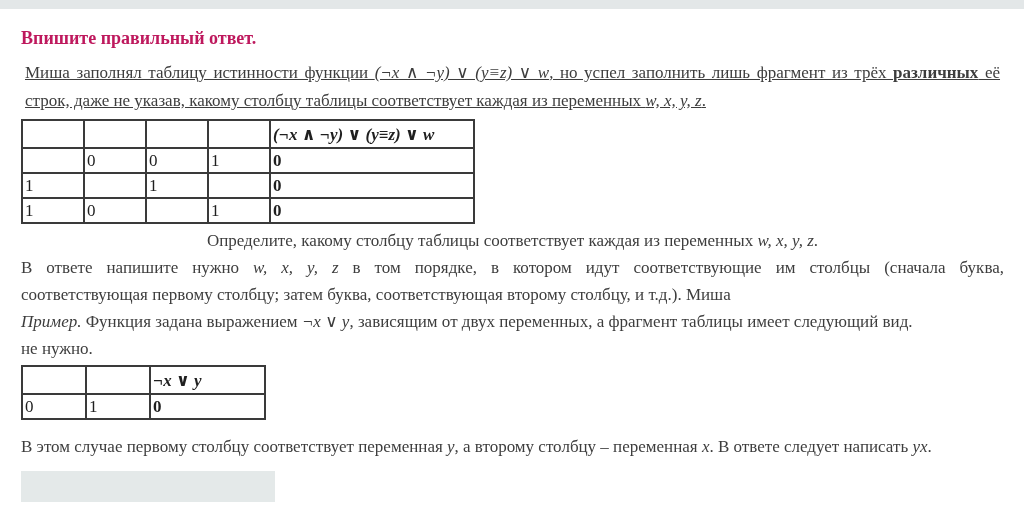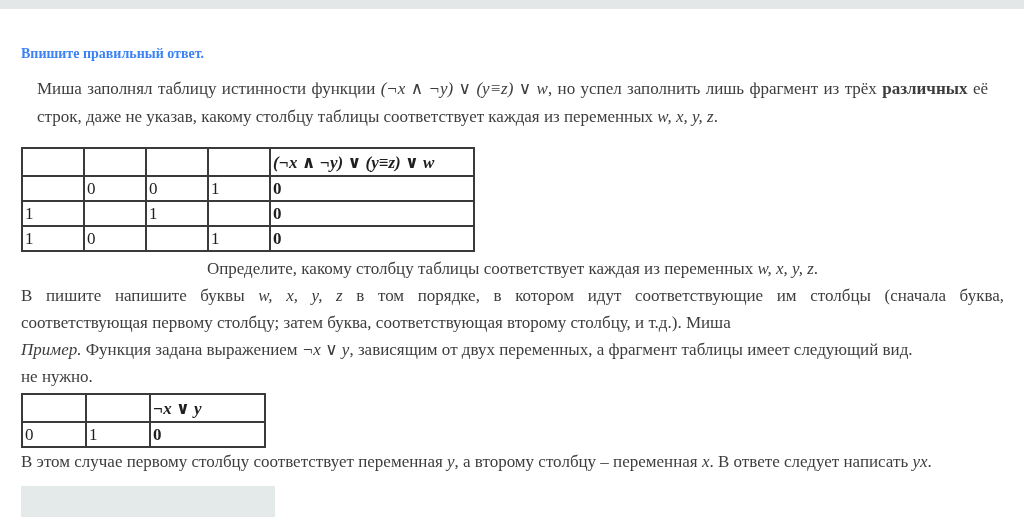--- a/index.html
+++ b/index.html
@@ -7,25 +7,25 @@
   body {
     width: 1024px; height: 530px; overflow: hidden;
     background: #ffffff;
     font-family: "Liberation Serif", "DejaVu Serif", serif;
     color: #3d3d3d;
   }
   .top-bar { width: 100%; height: 9px; background: #e3e7e8; }
   .content { padding: 0 20px 0 21px; font-size: 17px; }
 
   .q-title {
-    margin-top: 33px; font-weight: 700; color: #3b82f6;
-    font-size: 14px; line-height: 24px;
+    margin-top: 17px; font-weight: 700; color: #be185d;
+    font-size: 18px; line-height: 24px;
   }
 
-  .para { margin: 16px; }
+  .para { margin: 4px; text-decoration: underline; }
   .p1 { margin-top: 9px; line-height: 28px; text-align: justify; }
   .m  { font-style: italic; }
   .bold { font-weight: 700; }
 
   table { border-collapse: collapse; table-layout: fixed; }
   .tt td {
     border: 2px solid #3a3a3a;
     padding: 0 2px;
     font-size: 17px; color: #1f1f1f;
     height: 25px; vertical-align: middle;
@@ -35,21 +35,21 @@
   .truth-table { margin-top: 4px; }
   .example-table { margin-top: 3px; }
   .fcell { font-weight: 700; font-style: italic; }
   .vcell { font-weight: 700; }
   .w60 { width: 62px; } .w202 { width: 204px; }
   .w62 { width: 64px; } .w113 { width: 115px; }
 
   .line { line-height: 27px; }
   .mt3 { margin-top: 3px; text-align: center; }
   .jboth { text-align: justify; text-align-last: justify; }
-  .concl { margin-top: 0; line-height: 27px; }
+  .concl { margin-top: 13px; line-height: 27px; }
 
   .answer-input {
     display: block; margin-top: 11px;
     width: 254px; height: 31px;
     border: 0; outline: none;
     background: #e4e9e9;
     font-family: "Liberation Serif", "DejaVu Serif", serif;
     font-size: 17px; color: #3d3d3d;
     padding: 0 6px;
   }
@@ -93,21 +93,21 @@
       <td>0</td>
       <td></td>
       <td>1</td>
       <td class="vcell">0</td>
     </tr>
   </tbody>
     </table>
 
   <div class="line mt3"><span>Определите, какому столбцу таблицы соответствует каждая из переменных </span><span class="m">w, x, y, z</span><span>.</span></div>
 
-  <div class="line jboth"><span>В пишите напишите буквы </span><span class="m">w, x, y, z</span><span> в том порядке, в котором идут соответствующие им столбцы (сначала буква,</span></div>
+  <div class="line jboth"><span>В ответе напишите нужно </span><span class="m">w, x, y, z</span><span> в том порядке, в котором идут соответствующие им столбцы (сначала буква,</span></div>
   <div class="line">соответствующая первому столбцу; затем буква, соответствующая второму столбцу, и т.д.). Миша</div>
   <div class="line"><span class="m">Пример.</span><span> Функция задана выражением </span><span class="m">¬x ∨ y</span><span>, зависящим от двух переменных, а фрагмент таблицы имеет следующий вид.</span></div>
 
   <div class="line">не нужно.</div>
 
   <table class="tt example-table">
     <tbody>
         <tr class="head">
       <td class="w62"></td>
       <td class="w62"></td>

